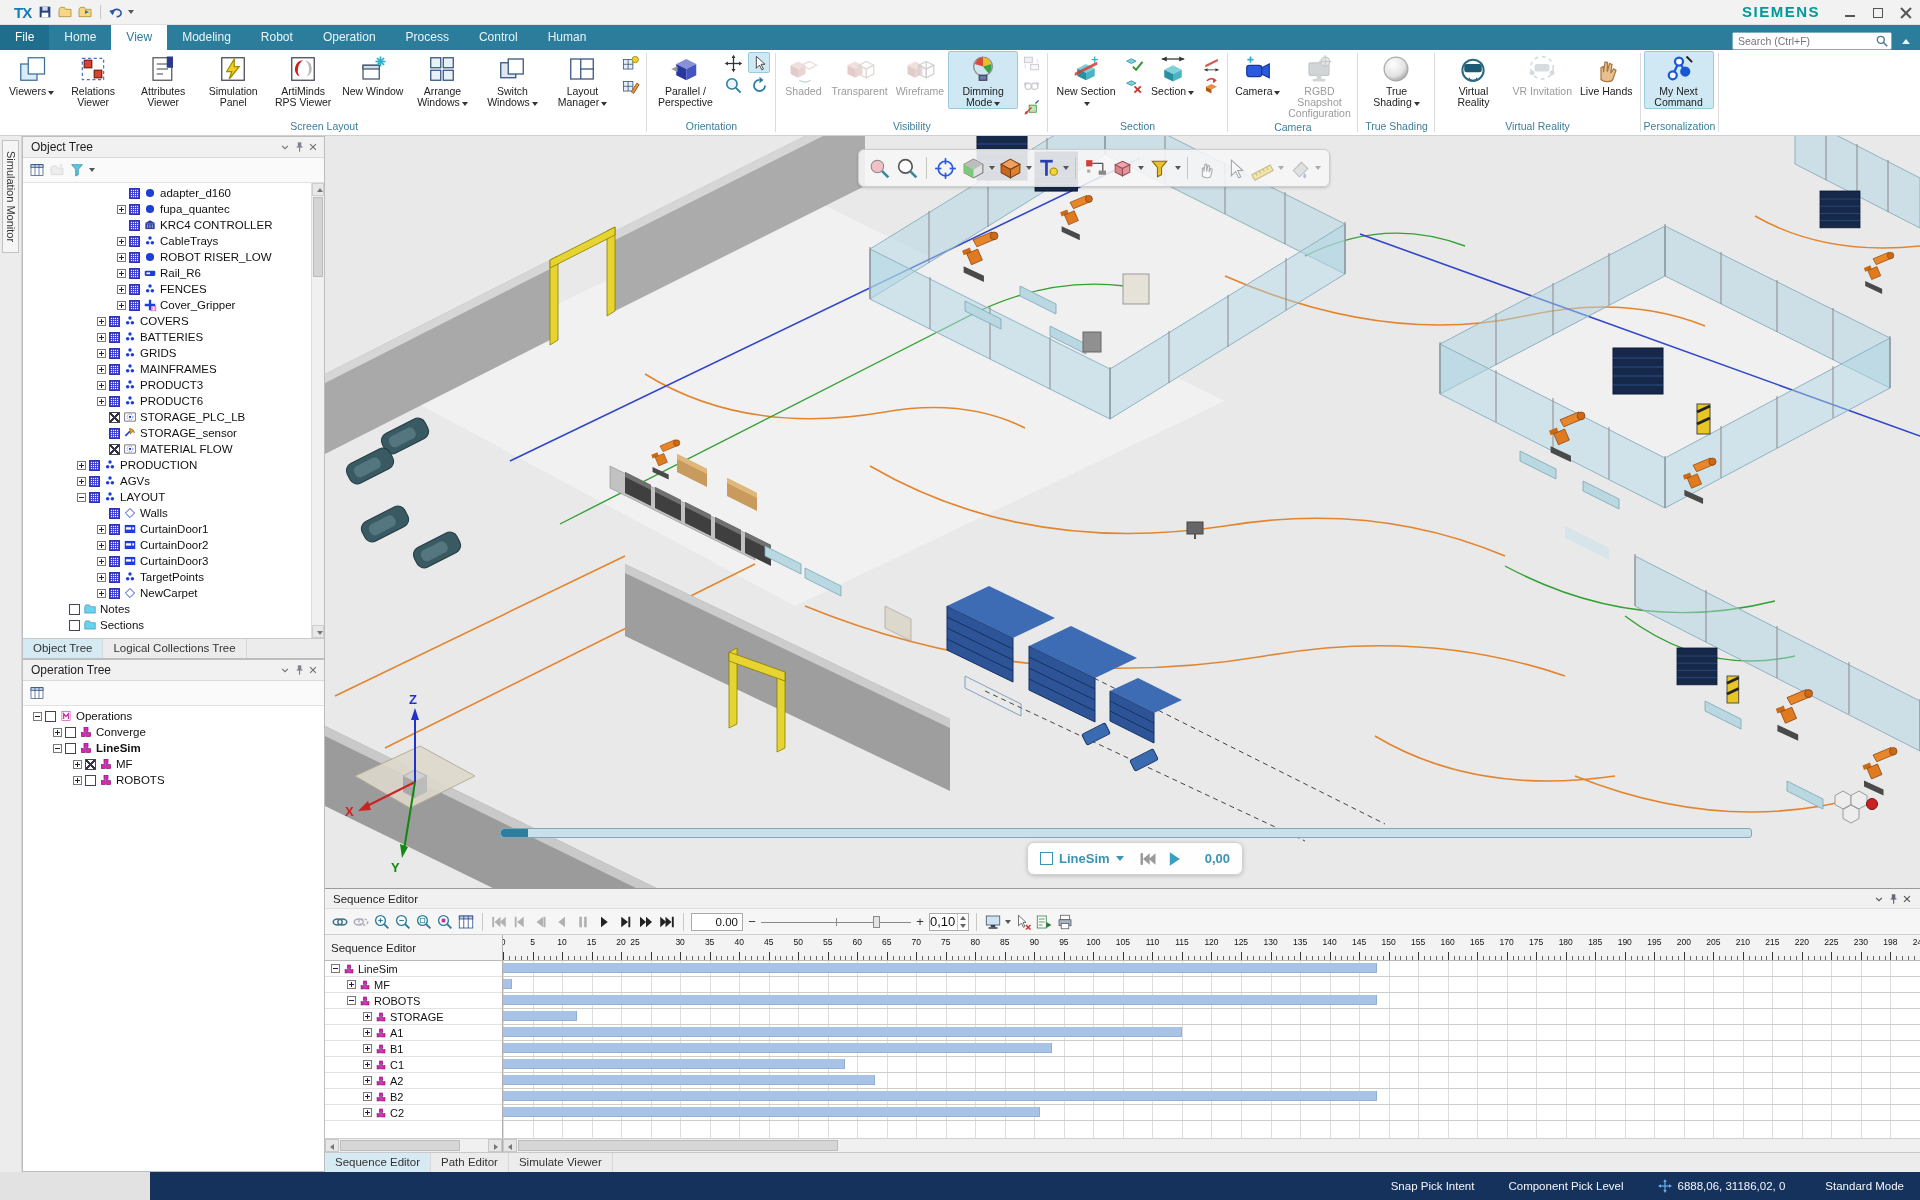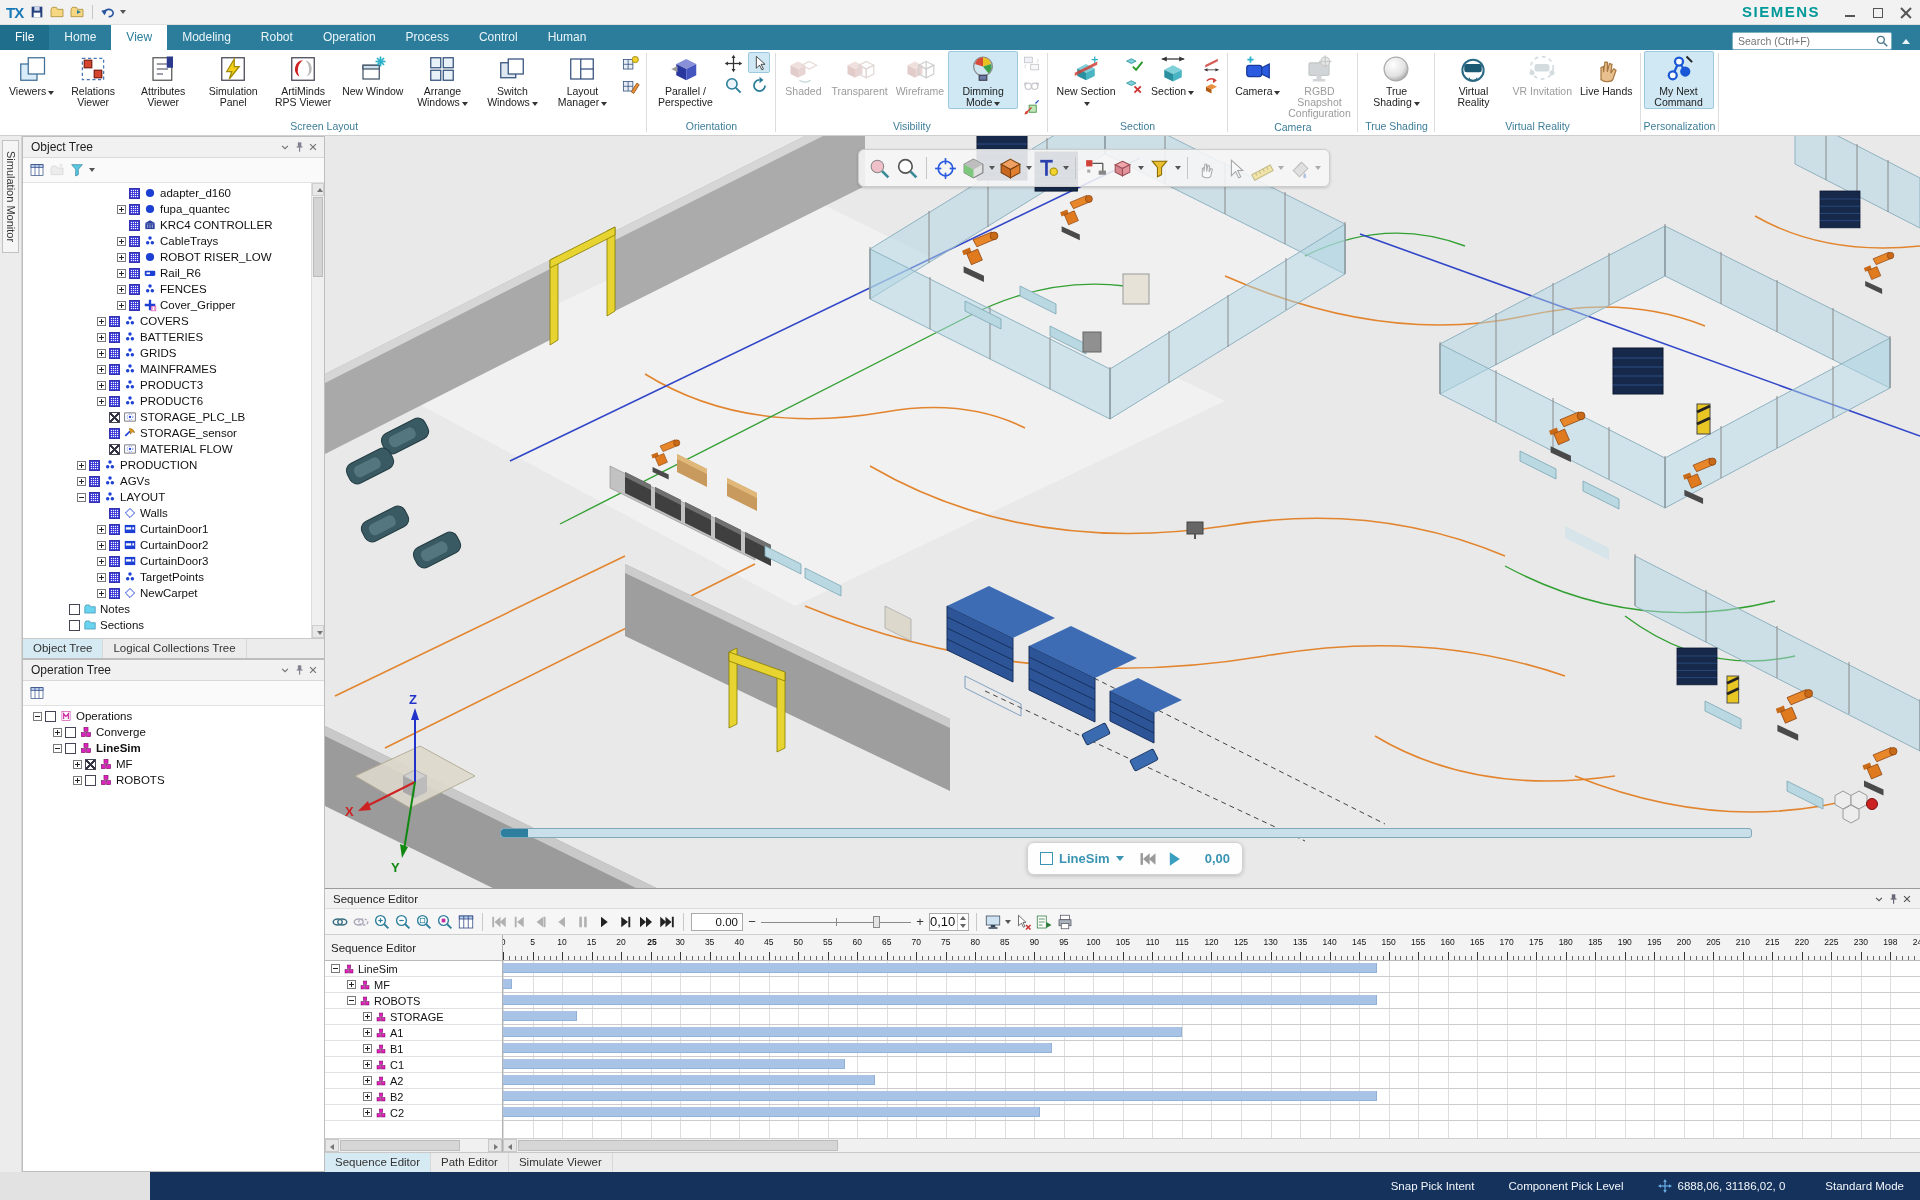--- a/index.html
+++ b/index.html
@@ -1,20 +1,20 @@
 <!DOCTYPE html>
 <html><head>
 <meta charset="utf-8">
 <style>
   html,body{margin:0;padding:0;background:#888;}
   *{box-sizing:border-box;font-family:"Liberation Sans","DejaVu Sans",sans-serif;}
   #app{position:relative;width:1920px;height:1200px;background:#fff;overflow:hidden;}
 
   
-  .titlebar{position:absolute;left:0;top:0;width:1920px;height:25px;background:#f2f2f2;display:flex;align-items:center;border-bottom:1px solid #e0e0e0;}
+  .titlebar{position:absolute;left:0;top:0;width:1920px;height:25px;background:#f2f2f2;display:flex;align-items:center;border-bottom:1px solid #e0e0e0;padding-left:8px;}
   .qa{display:flex;align-items:center;gap:4px;padding-left:6px;}
   .txlogo{font-weight:bold;font-size:15px;color:#1879b8;letter-spacing:-1px;margin-right:2px;}
   .ic16{width:16px;height:16px;display:inline-block;flex:none;}
   .ic14{width:14px;height:14px;display:inline-block;flex:none;}
   .qasep{width:1px;height:14px;background:#c8c8c8;margin:0 3px;}
   .caret{width:0;height:0;border-left:3px solid transparent;border-right:3px solid transparent;border-top:4px solid #555;display:inline-block;}
   .wtitle{position:absolute;left:0;right:0;text-align:center;font-size:12px;color:#333;pointer-events:none;}
   .brand{position:absolute;right:100px;top:3px;font-size:15px;font-weight:bold;color:#009999;letter-spacing:1.5px;}
   .winctl{position:absolute;right:8px;top:0;height:25px;display:flex;align-items:center;gap:16px;}
   .wmin,.wmax,.wclose{width:12px;height:12px;position:relative;}
@@ -1789,21 +1789,21 @@
       <div class="seqcolhead">Sequence Editor</div>
       <div class="rulerwrap">
         <div class="rminor"></div>
           <div class="rmajor"></div>
         <div id="rlabels">
             <div class="rlabel" style="left: 0px;">0</div>
             <div class="rlabel" style="left: 29.52px;">5</div>
             <div class="rlabel" style="left: 59.04px;">10</div>
             <div class="rlabel" style="left: 88.56px;">15</div>
             <div class="rlabel" style="left: 118.08px;">20</div>
-            <div class="rlabel" style="left: 149px; font-weight: bold;">25</div>
+            <div class="rlabel" style="left: 132px;">25</div>
             <div class="rlabel" style="left: 177.12px;">30</div>
             <div class="rlabel" style="left: 206.64px;">35</div>
             <div class="rlabel" style="left: 236.16px;">40</div>
             <div class="rlabel" style="left: 265.68px;">45</div>
             <div class="rlabel" style="left: 295.2px;">50</div>
             <div class="rlabel" style="left: 324.72px;">55</div>
             <div class="rlabel" style="left: 354.24px;">60</div>
             <div class="rlabel" style="left: 383.76px;">65</div>
             <div class="rlabel" style="left: 413.28px;">70</div>
             <div class="rlabel" style="left: 442.8px;">75</div>

